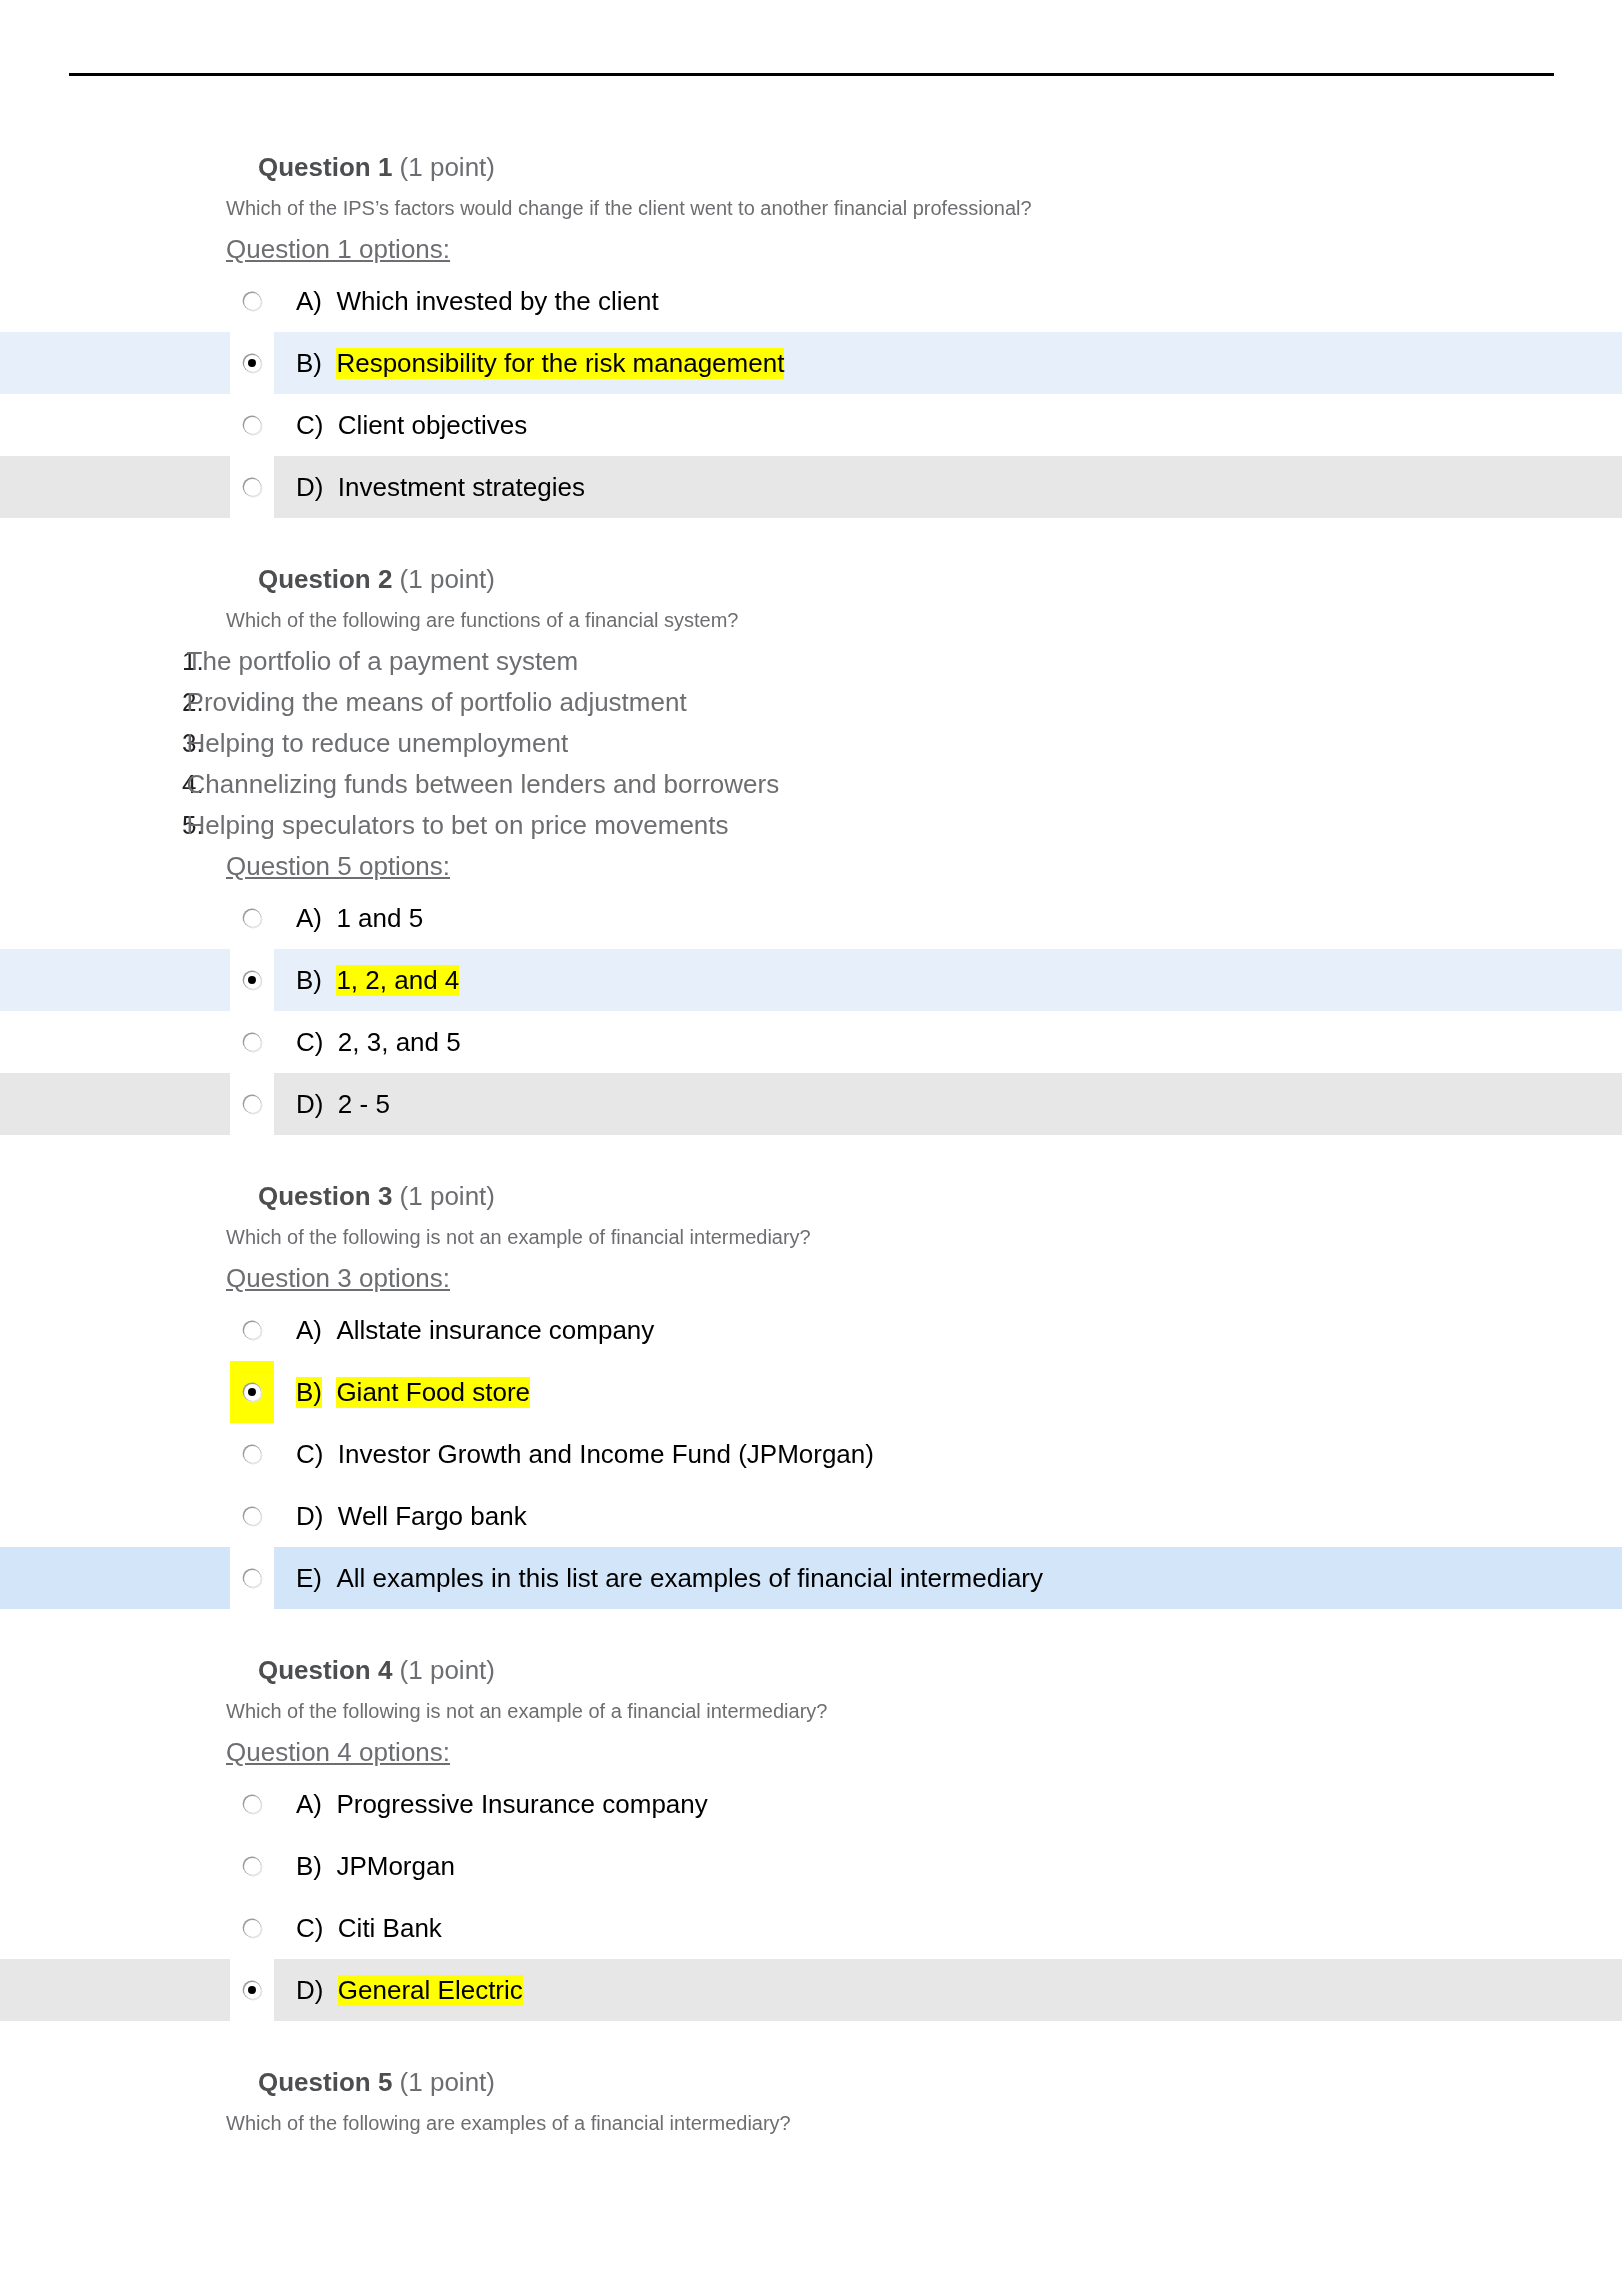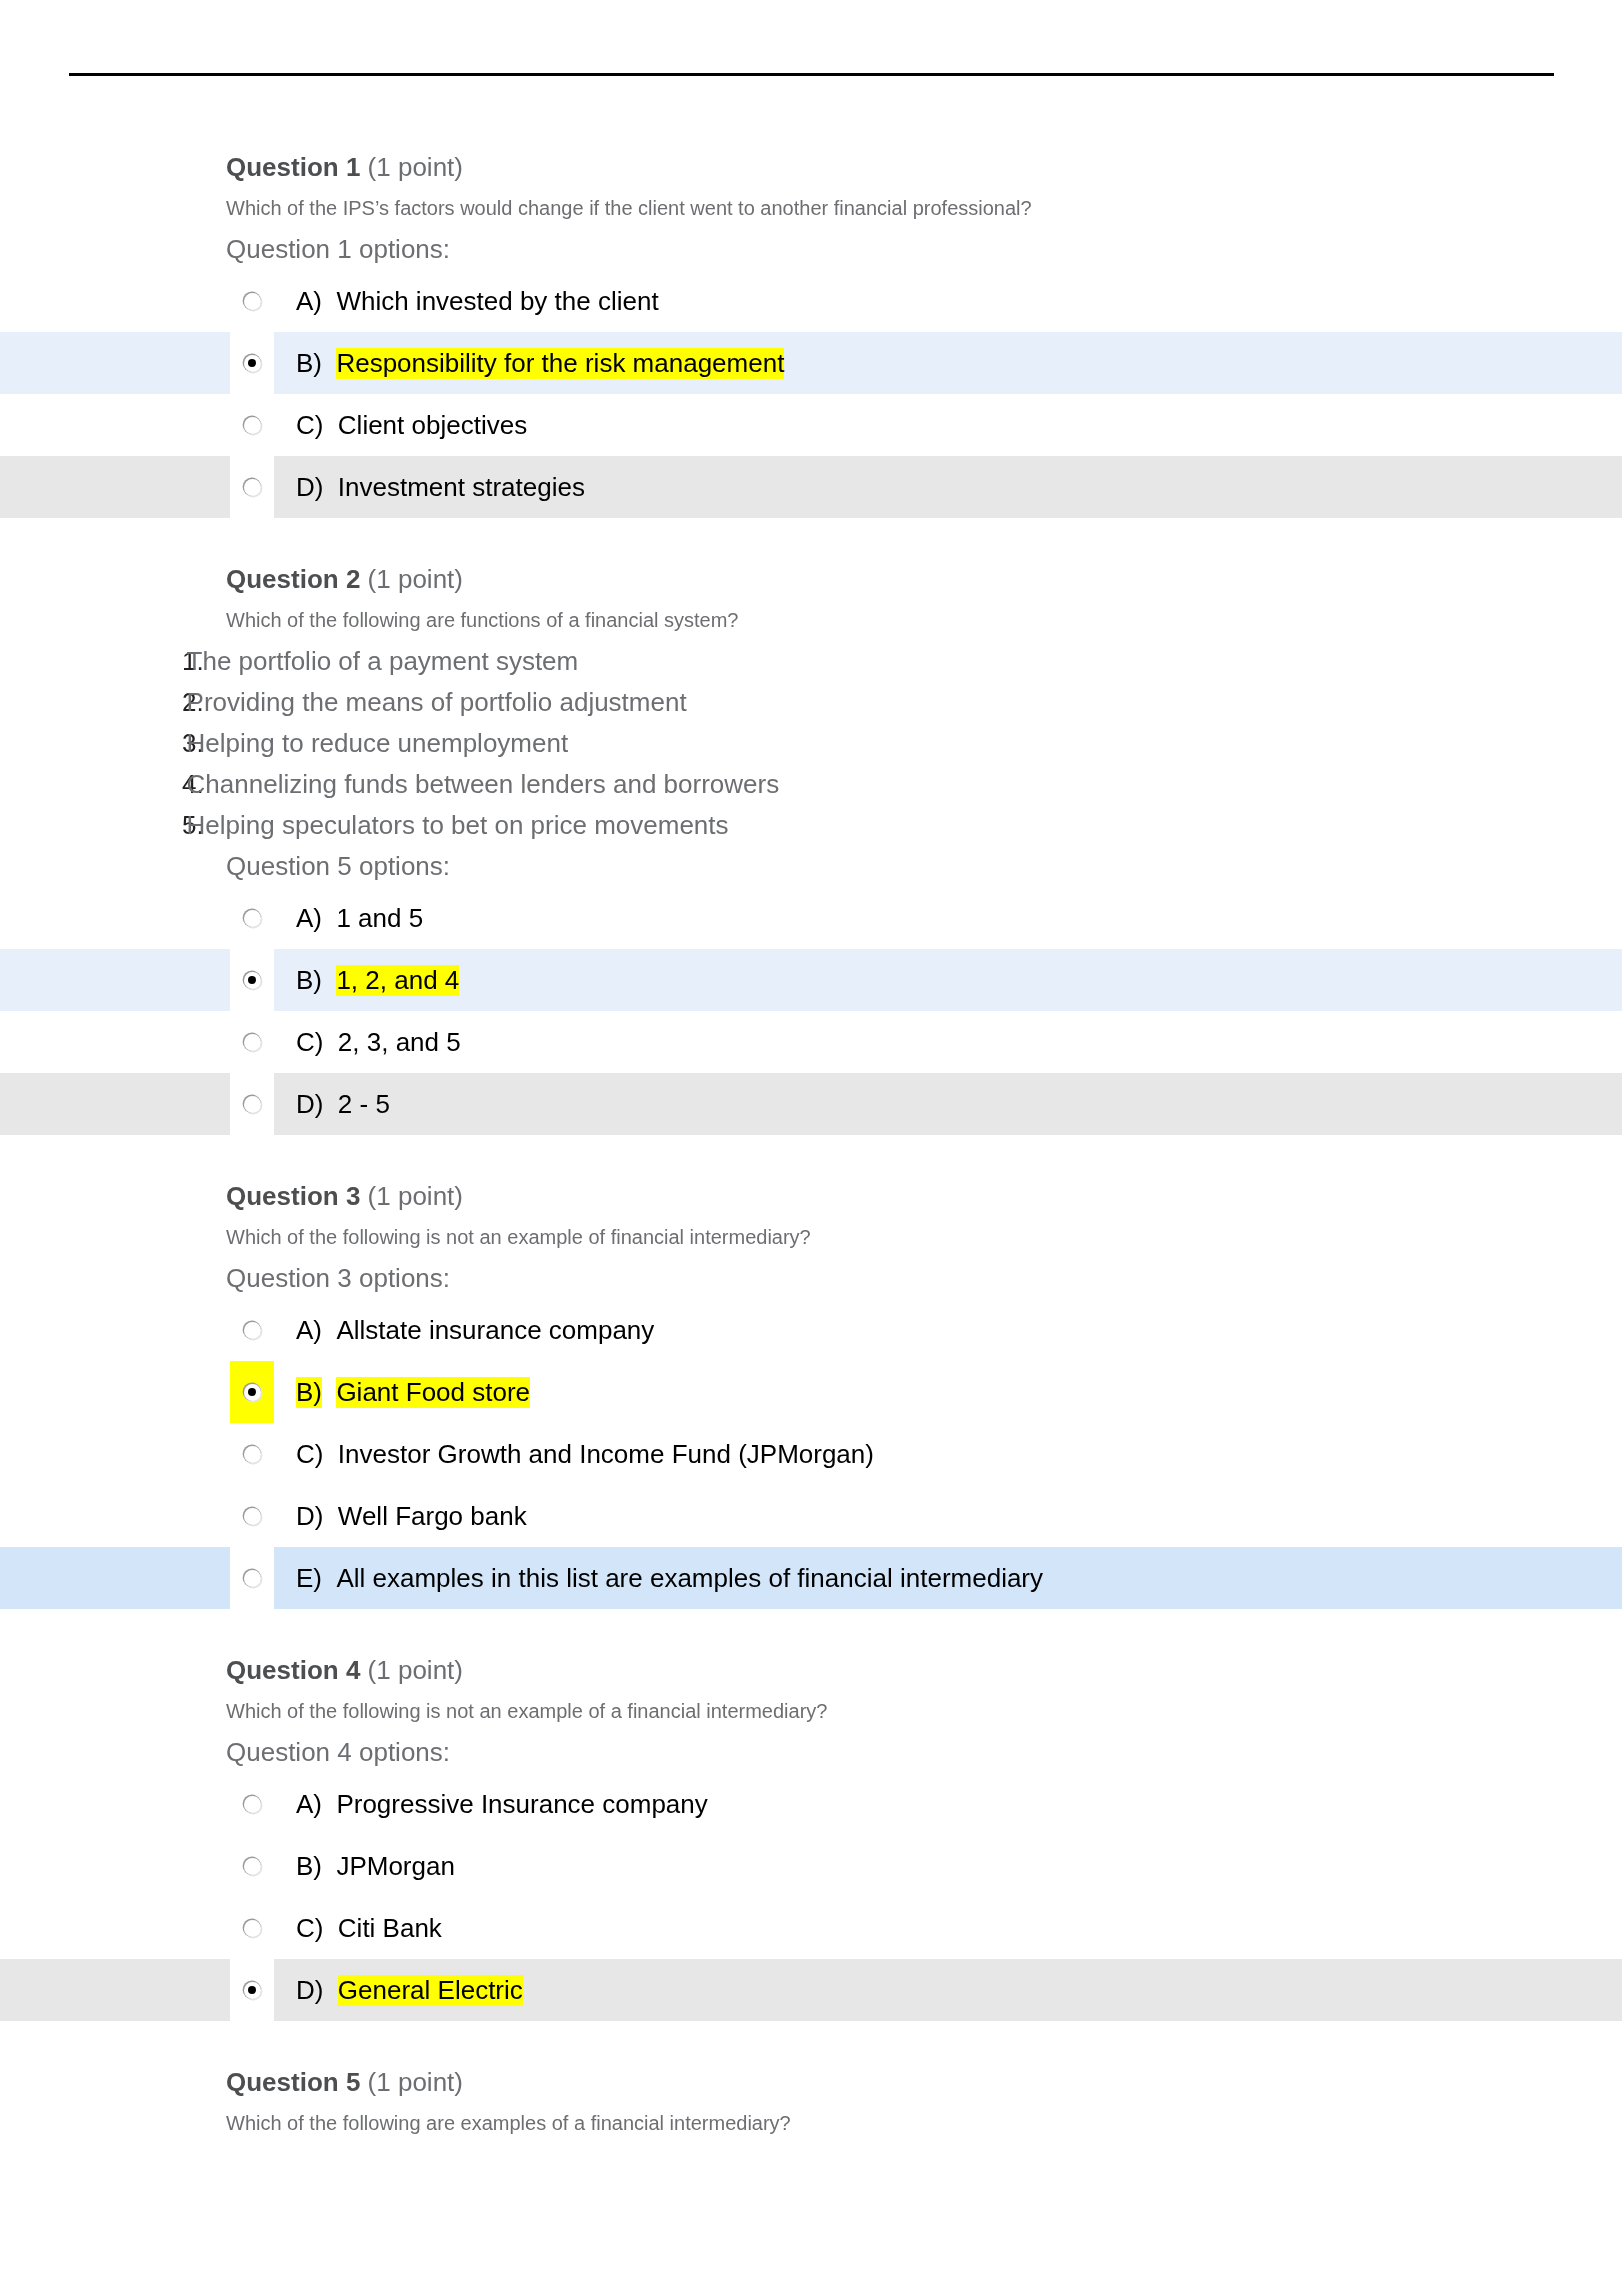--- a/index.html
+++ b/index.html
@@ -53,38 +53,40 @@
 
   .q-title {
     font-size: 26px;
     line-height: 41px;
     color: #58595b;
     white-space: nowrap;
   }
   .q-title .q-label {
     font-weight: bold;
     color: #4d4e50;
+    margin-left: 32px;
   }
   .q-title .q-points {
     font-weight: normal;
     color: #6d6e71;
   }
 
   .q-text {
     font-size: 20px;
     line-height: 41px;
     color: #6d6e71;
     white-space: nowrap;
   }
 
   .q-optlabel {
     font-size: 26px;
     line-height: 41px;
     color: #6d6e71;
     white-space: nowrap;
+    text-decoration: underline;
   }
 
   
   .stem-list {
     margin: 0;
     padding: 0;
     list-style: none;
   }
   .stem-row {
     display: flex;

